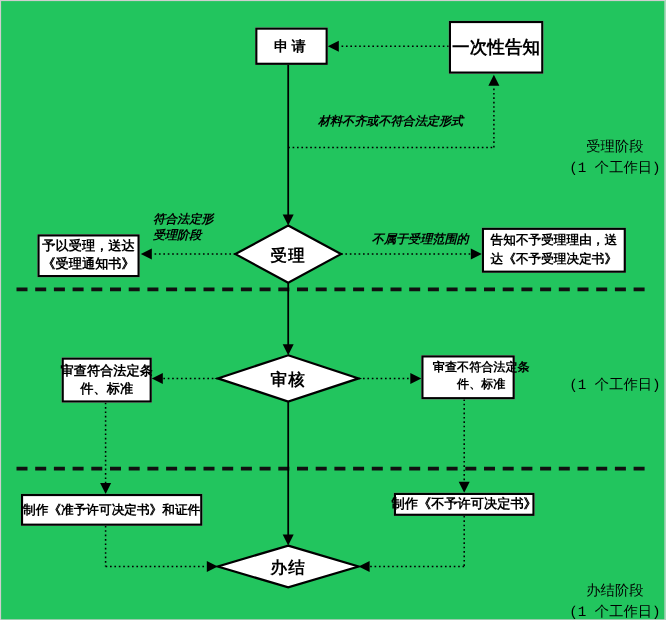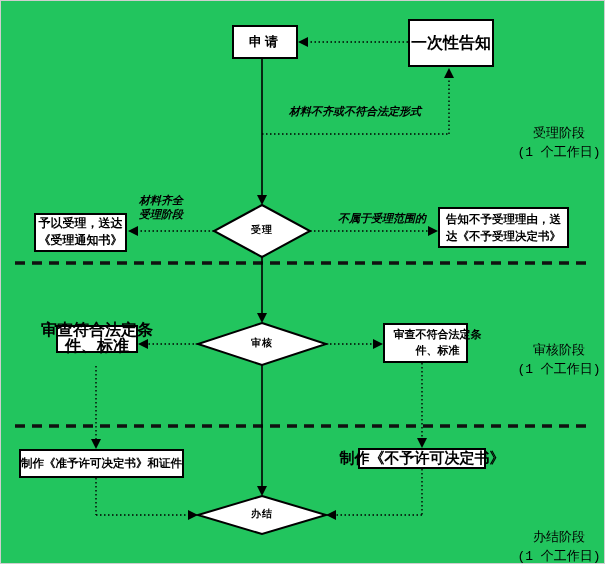--- a/index.html
+++ b/index.html
@@ -30,21 +30,21 @@
     text-align: center;
     box-sizing: border-box;
     font-weight: bold;
   }
   .node .ln { display: block; white-space: nowrap; }
   .diamond-label {
     position: absolute;
     width: 80px;
     text-align: center;
     font-weight: bold;
-    font-size: 10px;
+    font-size: 15px;
     letter-spacing: 1px;
   }
   .edge-label {
     position: absolute;
     font-size: 11px;
     font-style: italic;
     font-weight: bold;
     text-align: left;
     line-height: 14px;
     white-space: nowrap;
@@ -55,24 +55,24 @@
     text-align: center;
     font-size: 13px;
     line-height: 19px;
     white-space: nowrap;
   }
   
   #node-apply       { left: 231px; top: 24px;  width: 66px;  height: 34px; font-size: 13px; letter-spacing: 3px; }
   #node-notice      { left: 407px; top: 18px;  width: 86px;  height: 48px; font-size: 16px; }
   #node-accept-yes  { left: 33px;  top: 212px; width: 93px;  height: 39px; font-size: 12px; line-height: 17px; }
   #node-accept-no   { left: 437px; top: 206px; width: 131px; height: 41px; font-size: 11.5px; line-height: 17px; }
-  #node-review-pass { left: 55px;  top: 324px; width: 82px;  height: 28px; font-size: 16px; line-height: 16px; }
+  #node-review-pass { left: 55px;  top: 324px; width: 82px;  height: 41px; font-size: 12px; line-height: 16px; }
   #node-review-fail { left: 382px; top: 322px; width: 85px;  height: 40px; font-size: 11px; line-height: 16px; padding-left: 24px; }
   #node-make-permit { left: 18px;  top: 448px; width: 165px; height: 29px; font-size: 11.5px; }
-  #node-make-denial { left: 357px; top: 447px; width: 128px; height: 21px; font-size: 15px; }
+  #node-make-denial { left: 357px; top: 447px; width: 128px; height: 21px; font-size: 12px; }
 
   #label-accept   { left: 221px; top: 222px; }
   #label-review   { left: 221px; top: 335px; }
   #label-finish   { left: 221px; top: 506px; }
 
   #edge-incomplete  { left: 288px; top: 104px; width: 150px; }
   #edge-complete    { left: 138px; top: 193px; width: 64px;  }
   #edge-outofscope  { left: 337px; top: 211px; width: 96px;  }
 
   #stage-1 { left: 514px; top: 123px; }
@@ -191,32 +191,31 @@
     <span class="ln">制作《不予许可决定书》</span>
   </div>
 
   <div class="diamond-label" id="label-accept">受理</div>
   <div class="diamond-label" id="label-finish">办结</div>
   <div class="diamond-label" id="label-review">审核</div>
 
   <div class="edge-label" id="edge-incomplete">材料不齐或不符合法定形式</div>
 
   <div class="edge-label" id="edge-complete">
-    <span class="ln" style="display:block">材料齐全</span>
+    <span class="ln" style="display:block">符合法定形</span>
     <span class="ln" style="display:block">受理阶段</span>
   </div>
 
   <div class="edge-label" id="edge-outofscope">不属于受理范围的</div>
 
   <div class="stage-label" id="stage-1">
     <span style="display:block">受理阶段</span>
     <span style="display:block">(1 个工作日)</span>
   </div>
   <div class="stage-label" id="stage-2">
-    <span style="display:block">审核阶段</span>
     <span style="display:block">(1 个工作日)</span>
   </div>
   <div class="stage-label" id="stage-3">
     <span style="display:block">办结阶段</span>
     <span style="display:block">(1 个工作日)</span>
   </div>
 
 </div>
 
 </body></html>

